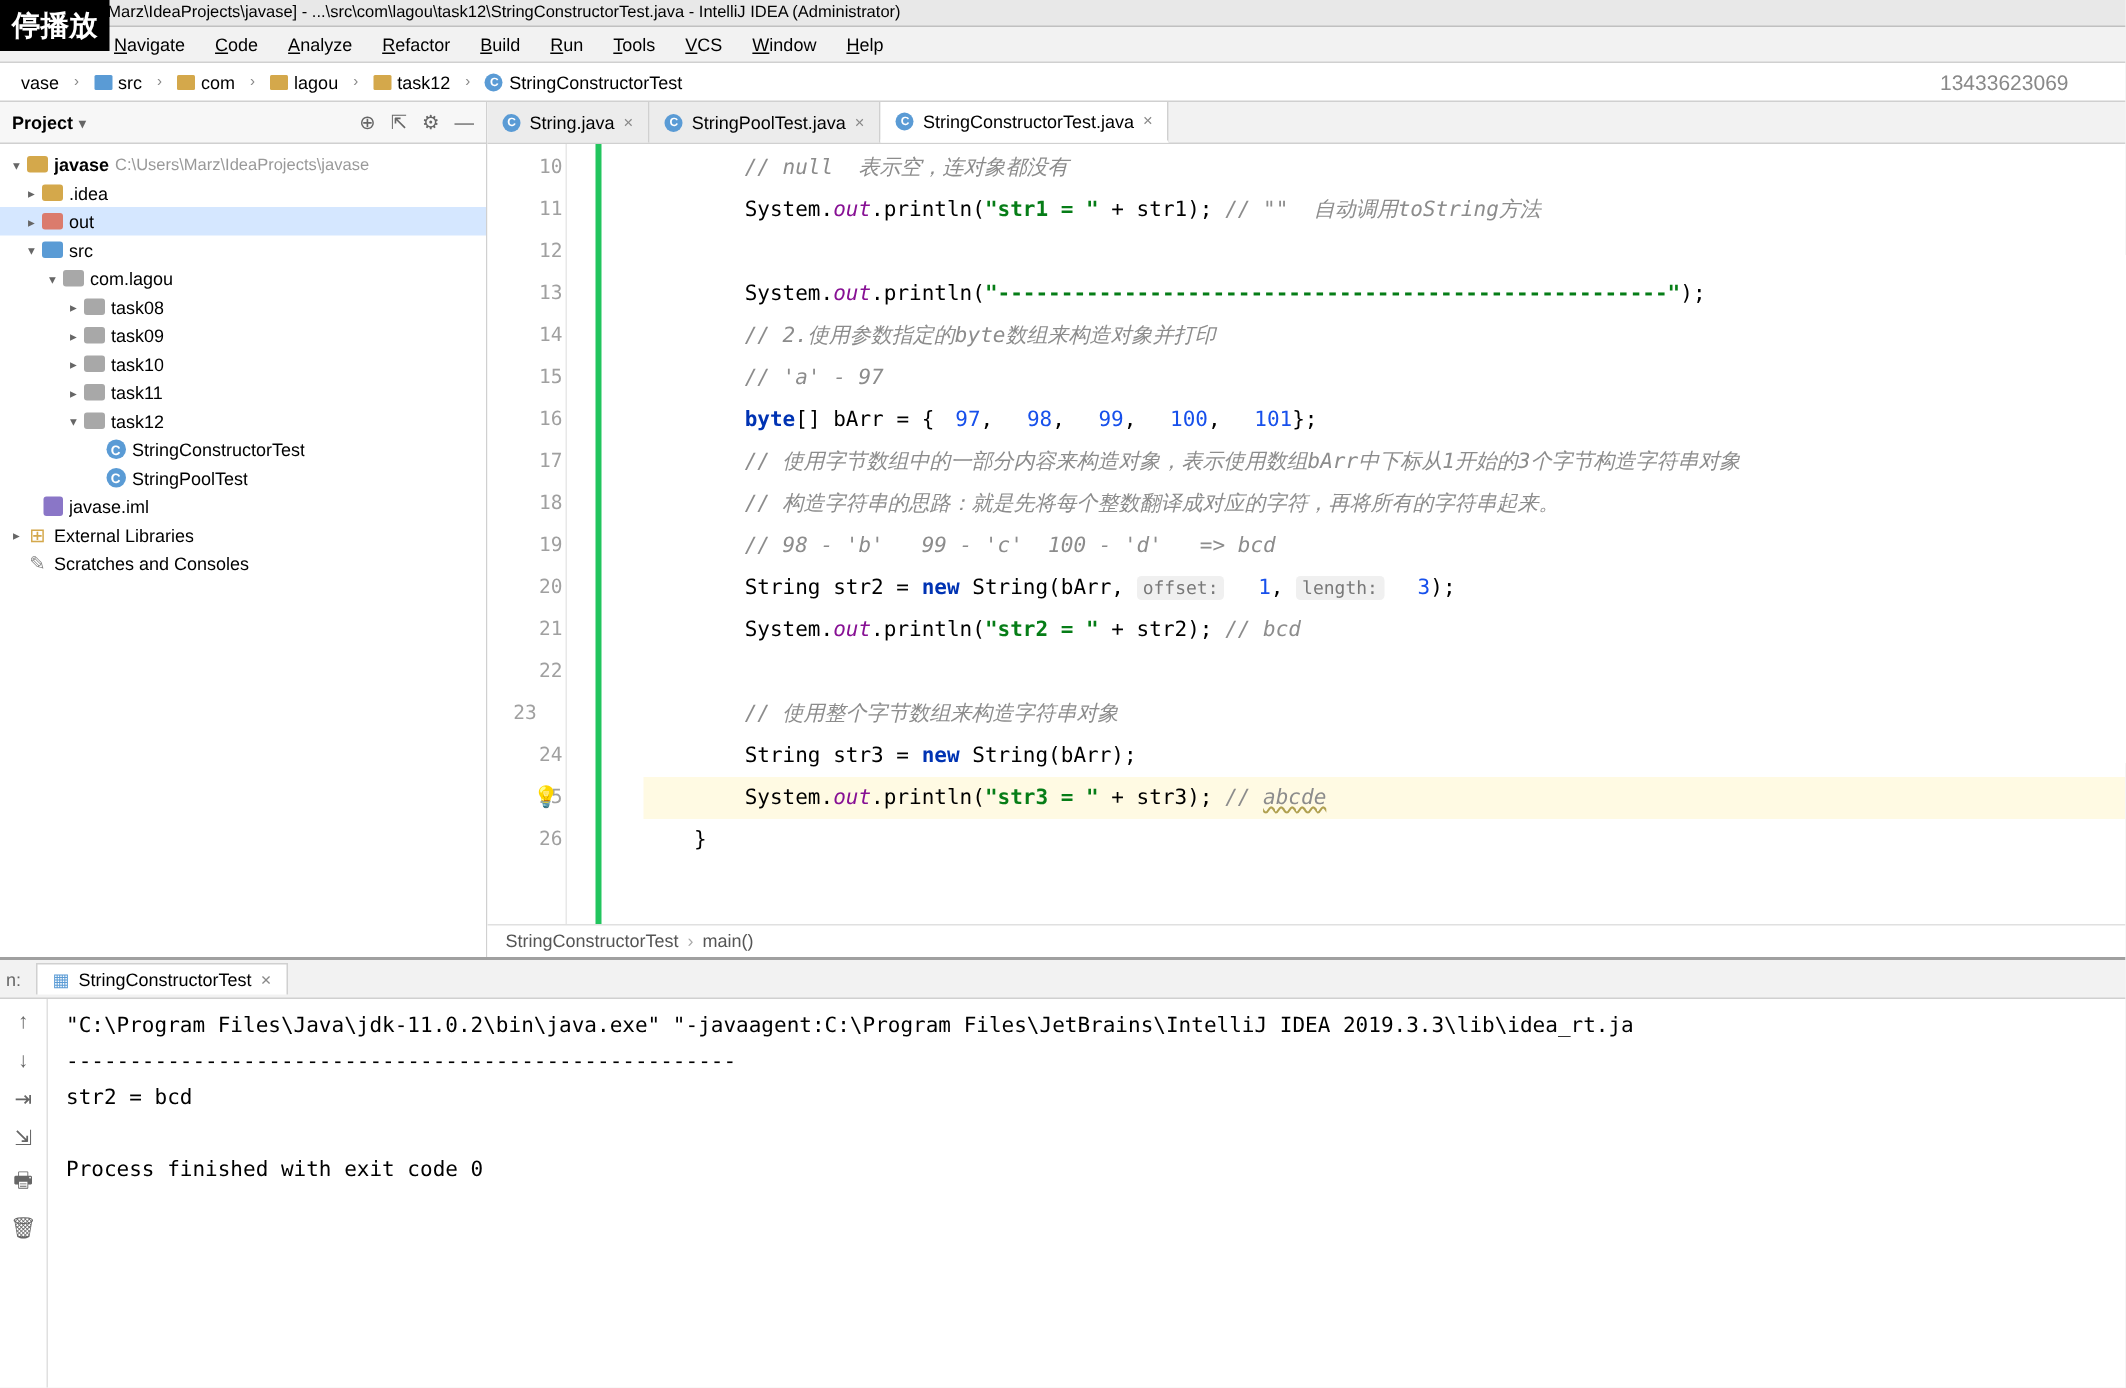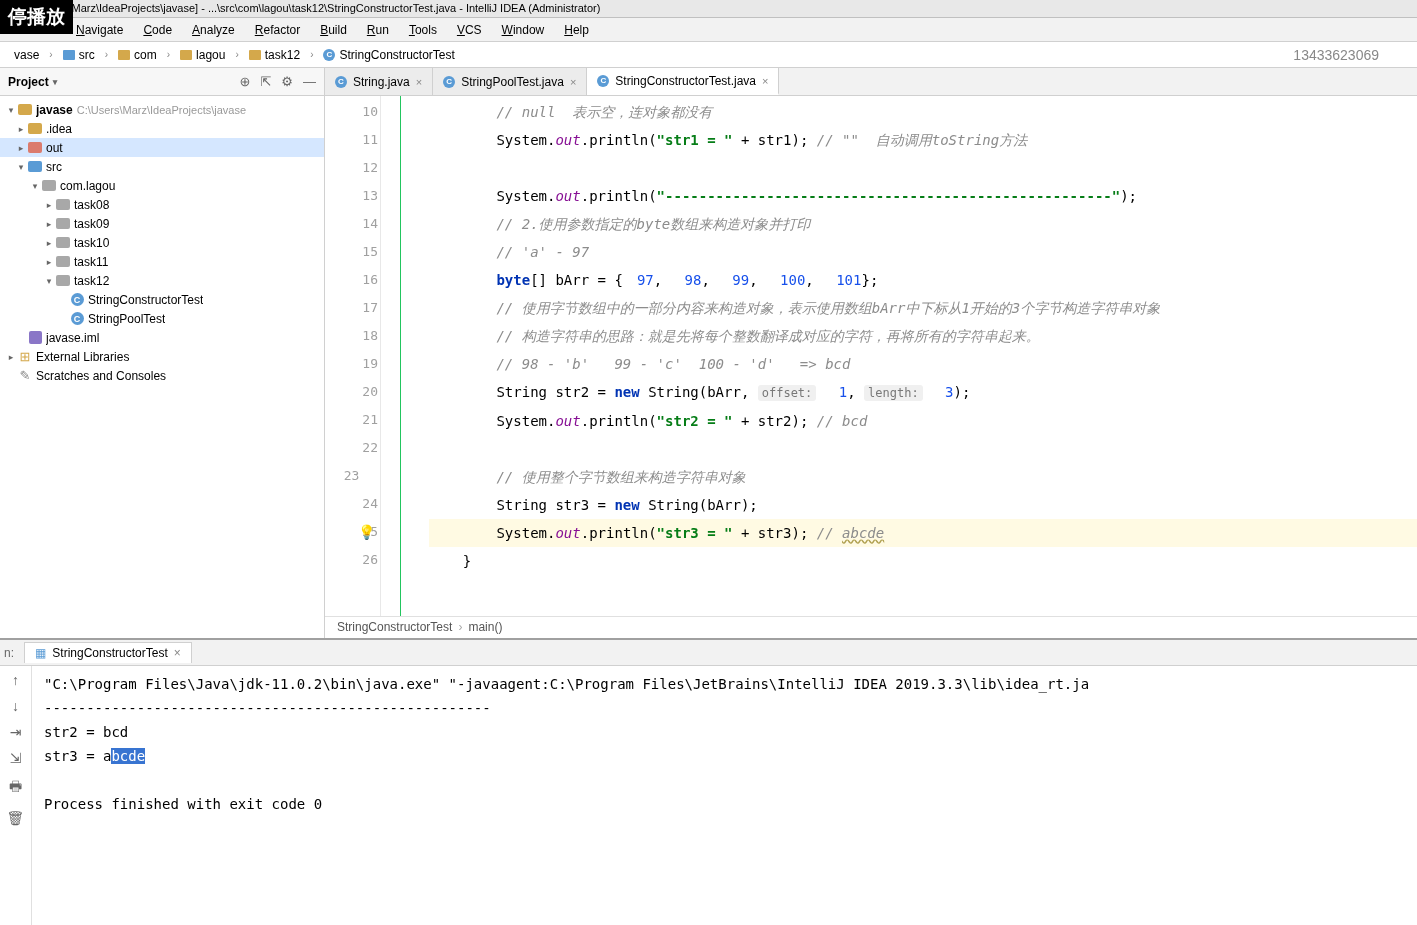--- a/index.html
+++ b/index.html
@@ -48,21 +48,21 @@
 .tree-item .path-suffix { color: #999; font-size: 11px; margin-left: 4px; }
 
 .editor-panel { flex: 1; display: flex; flex-direction: column; background: #fff; }
 .tabs { display: flex; height: 28px; border-bottom: 1px solid #d0d0d0; background: #f2f2f2; }
 .tab { display: flex; align-items: center; padding: 0 10px; border-right: 1px solid #d0d0d0; gap: 6px; font-size: 12px; background: #ececec; cursor: pointer; }
 .tab.active { background: #fff; border-bottom: 2px solid #fff; }
 .tab .tab-icon { width: 12px; height: 12px; border-radius: 50%; background: #5a9bd5; display: flex; align-items: center; justify-content: center; color: #fff; font-size: 8px; font-weight: bold; }
 .tab .close { color: #888; font-size: 11px; cursor: pointer; }
 
 .code-area { flex: 1; display: flex; overflow: hidden; }
-.gutter { width: 76px; background: #fff; border-right: 1px solid #22c55e; text-align: right; padding-right: 22px; font-family: "Consolas", monospace; font-size: 13px; color: #a0a0a0; line-height: 28px; padding-top: 2px; position: relative; }
+.gutter { width: 76px; background: #fff; border-right: 4px solid #22c55e; text-align: right; padding-right: 22px; font-family: "Consolas", monospace; font-size: 13px; color: #a0a0a0; line-height: 28px; padding-top: 2px; position: relative; }
 .gutter .marker-strip { position: absolute; right: 0; top: 0; width: 20px; height: 100%; border-left: 1px solid #e8e8e8; }
 .gutter .bulb { position: absolute; right: 2px; font-size: 14px; }
 .code { flex: 1; font-family: "Consolas", monospace; font-size: 14px; line-height: 28px; padding: 2px 0 0 28px; white-space: pre; overflow: auto; background: #fff; }
 .code .kw { color: #0033b3; font-weight: bold; }
 .code .str { color: #067d17; font-weight: bold; }
 .code .cmt { color: #8c8c8c; font-style: italic; }
 .code .num { color: #1750eb; margin-left: 14px; }
 .code .field { color: #871094; font-style: italic; }
 .code .hint { color: #787878; background: #f0f0f0; padding: 1px 4px; border-radius: 3px; font-size: 12px; }
 .code .current-line { background: #fffae3; display: inline-block; width: 100%; }
@@ -321,15 +321,15 @@
   </div>
   <div class="run-body">
     <div class="run-toolbar">
       <span class="tool">↑</span>
       <span class="tool">↓</span>
       <span class="tool">⇥</span>
       <span class="tool">⇲</span>
       <span class="tool">🖶</span>
       <span class="tool">🗑</span>
     </div>
-    <div class="console" id="console"><div>"C:\Program Files\Java\jdk-11.0.2\bin\java.exe" "-javaagent:C:\Program Files\JetBrains\IntelliJ IDEA 2019.3.3\lib\idea_rt.ja</div><div>-----------------------------------------------------</div><div>str2 = bcd</div><div>str3 = a<span class="sel">bcde</span></div><div>&nbsp;</div><div>Process finished with exit code 0</div></div>
+    <div class="console" id="console"><div>"C:\Program Files\Java\jdk-11.0.2\bin\java.exe" "-javaagent:C:\Program Files\JetBrains\IntelliJ IDEA 2019.3.3\lib\idea_rt.ja</div><div>-----------------------------------------------------</div><div>str2 = bcd</div><div>&nbsp;</div><div>Process finished with exit code 0</div></div>
   </div>
 </div>
 
 </body></html>

